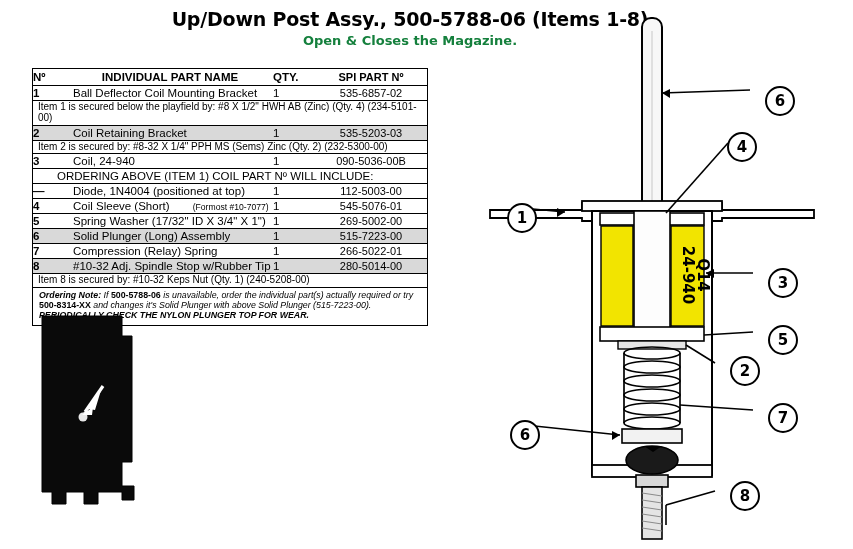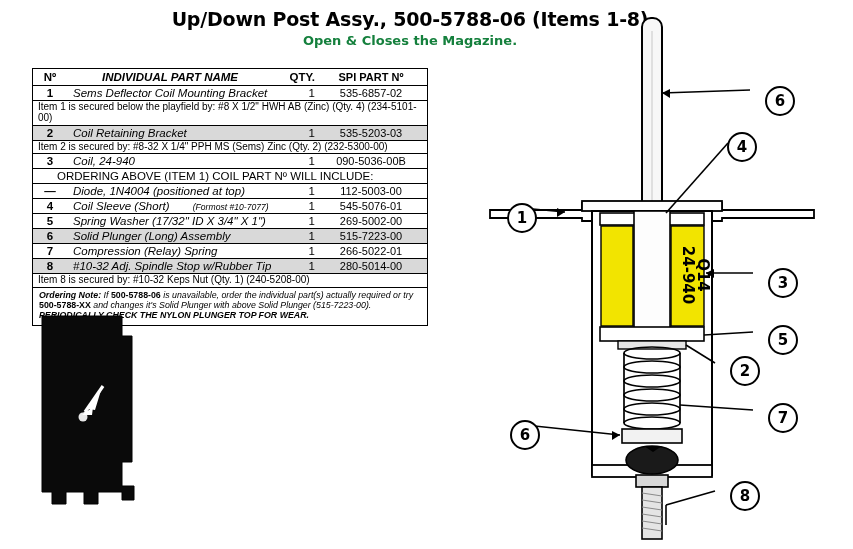--- a/index.html
+++ b/index.html
@@ -59,35 +59,33 @@
   .row {
     display: flex;
     align-items: center;
     border-bottom: 1px solid #000;
     min-height: 15px;
     box-sizing: border-box;
   }
   .row.shade { background: #d9d9d9; }
   .c-no {
     width: 34px;
-    text-align: center;
     font-weight: bold;
     font-size: 11.5px;
     flex: 0 0 34px;
   }
   .c-name {
     flex: 1 1 auto;
     padding-left: 6px;
     font-size: 11.5px;
-    font-style: italic;
   }
   .c-qty {
     width: 42px;
     flex: 0 0 42px;
-    text-align: right;
+    text-align: left;
     font-size: 11.5px;
   }
   .c-spi {
     width: 112px;
     flex: 0 0 112px;
     text-align: center;
     font-size: 11px;
   }
   .hdr {
     font-weight: bold;
@@ -172,21 +170,21 @@
 
     <div class="row hdr">
       <div class="c-no">Nº</div>
       <div class="c-name">INDIVIDUAL PART NAME</div>
       <div class="c-qty">QTY.</div>
       <div class="c-spi">SPI PART Nº</div>
     </div>
 
     <div class="row">
       <div class="c-no">1</div>
-      <div class="c-name">Sems Deflector Coil Mounting Bracket</div>
+      <div class="c-name">Ball Deflector Coil Mounting Bracket</div>
       <div class="c-qty">1</div>
       <div class="c-spi">535-6857-02</div>
     </div>
     <div class="note-row">Item 1 is secured below the playfield by: #8 X 1/2" HWH AB (Zinc) (Qty. 4) (234-5101-00)</div>
 
     <div class="row shade">
       <div class="c-no">2</div>
       <div class="c-name">Coil Retaining Bracket</div>
       <div class="c-qty">1</div>
       <div class="c-spi">535-5203-03</div>
@@ -246,21 +244,21 @@
       <div class="c-qty">1</div>
       <div class="c-spi">280-5014-00</div>
     </div>
     <div class="note-row shade">Item 8 is secured by: #10-32 Keps Nut (Qty. 1) (240-5208-00)</div>
 
     <div class="footnote">
       <b class="ital-b">Ordering Note:</b>
       <span>If</span>
       <b>500-5788-06</b>
       <span>is unavailable, order the individual part(s) actually required or try</span>
-      <b>500-5788-XX</b>
+      <b>500-8314-XX</b>
       <span>and changes it's Solid Plunger with above Solid Plunger (515-7223-00).</span>
       <b class="ital-b">PERIODICALLY CHECK THE NYLON PLUNGER TOP FOR WEAR.</b>
     </div>
   </div>
 
   <svg class="bracket-photo" viewBox="0 0 104 196">
     <path d="M6,2 L86,2 L86,22 L96,22 L96,148 L86,148 L86,172 L98,172 L98,186 L86,186 L86,178
              L62,178 L62,190 L48,190 L48,178 L30,178 L30,190 L16,190 L16,178 L6,178 Z" fill="#0a0a0a" stroke="#000" stroke-width="1"></path>
     <circle cx="47" cy="103" r="4.5" fill="#e8e8e8"></circle>
     <path d="M66,73 L50,97 L56,98 L52,101 L47,99 L53,95 L59,96 Z" fill="#ffffff"></path>

